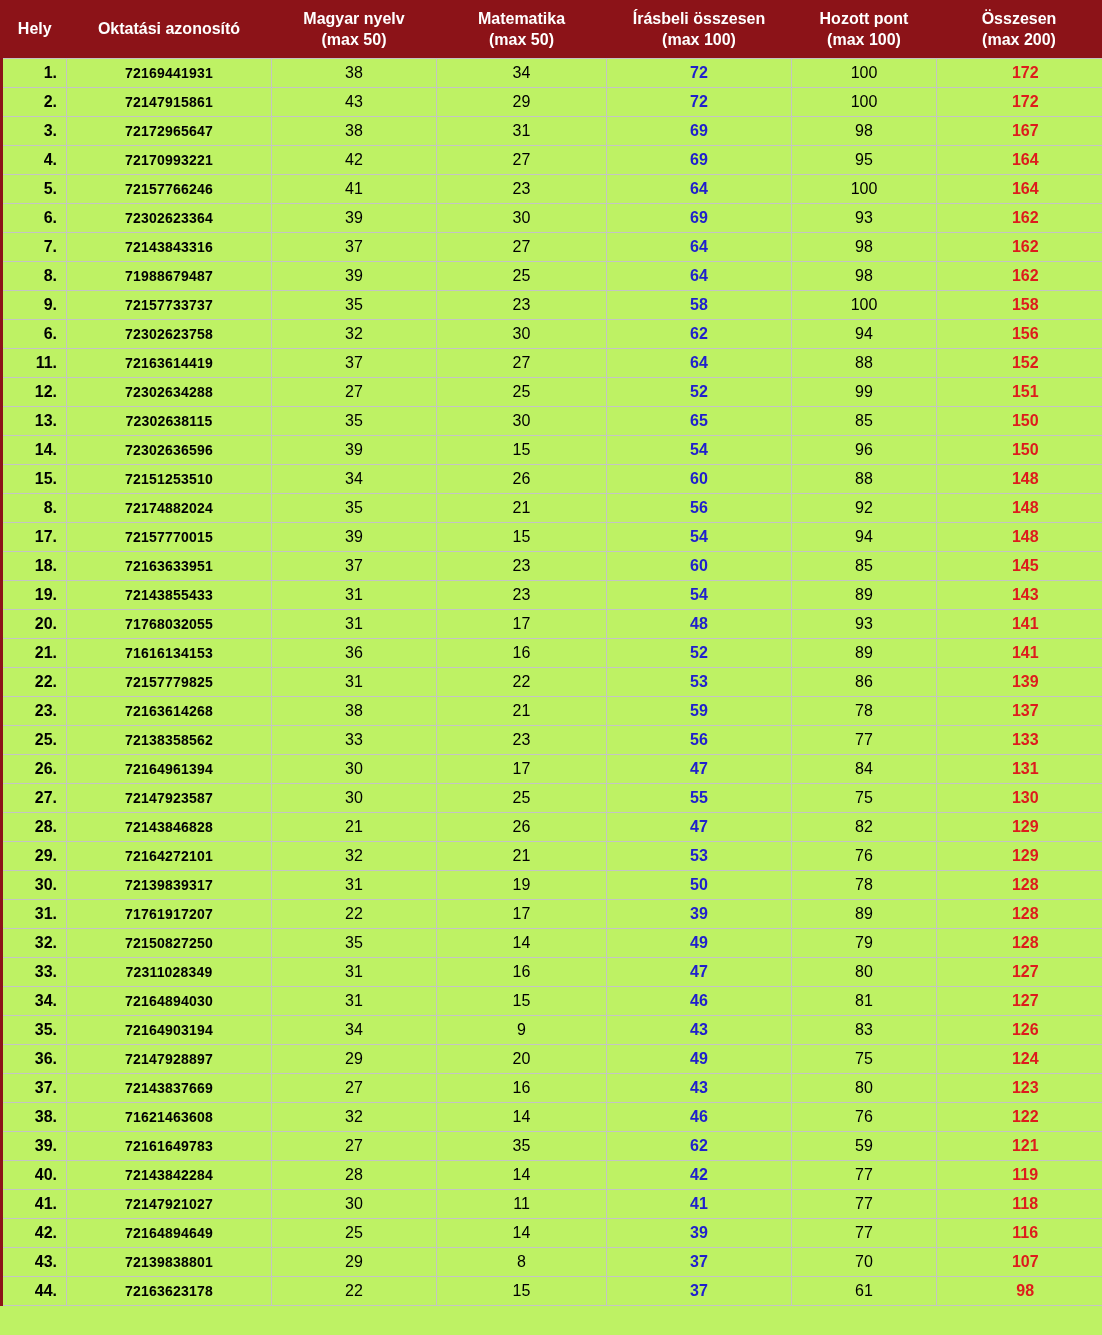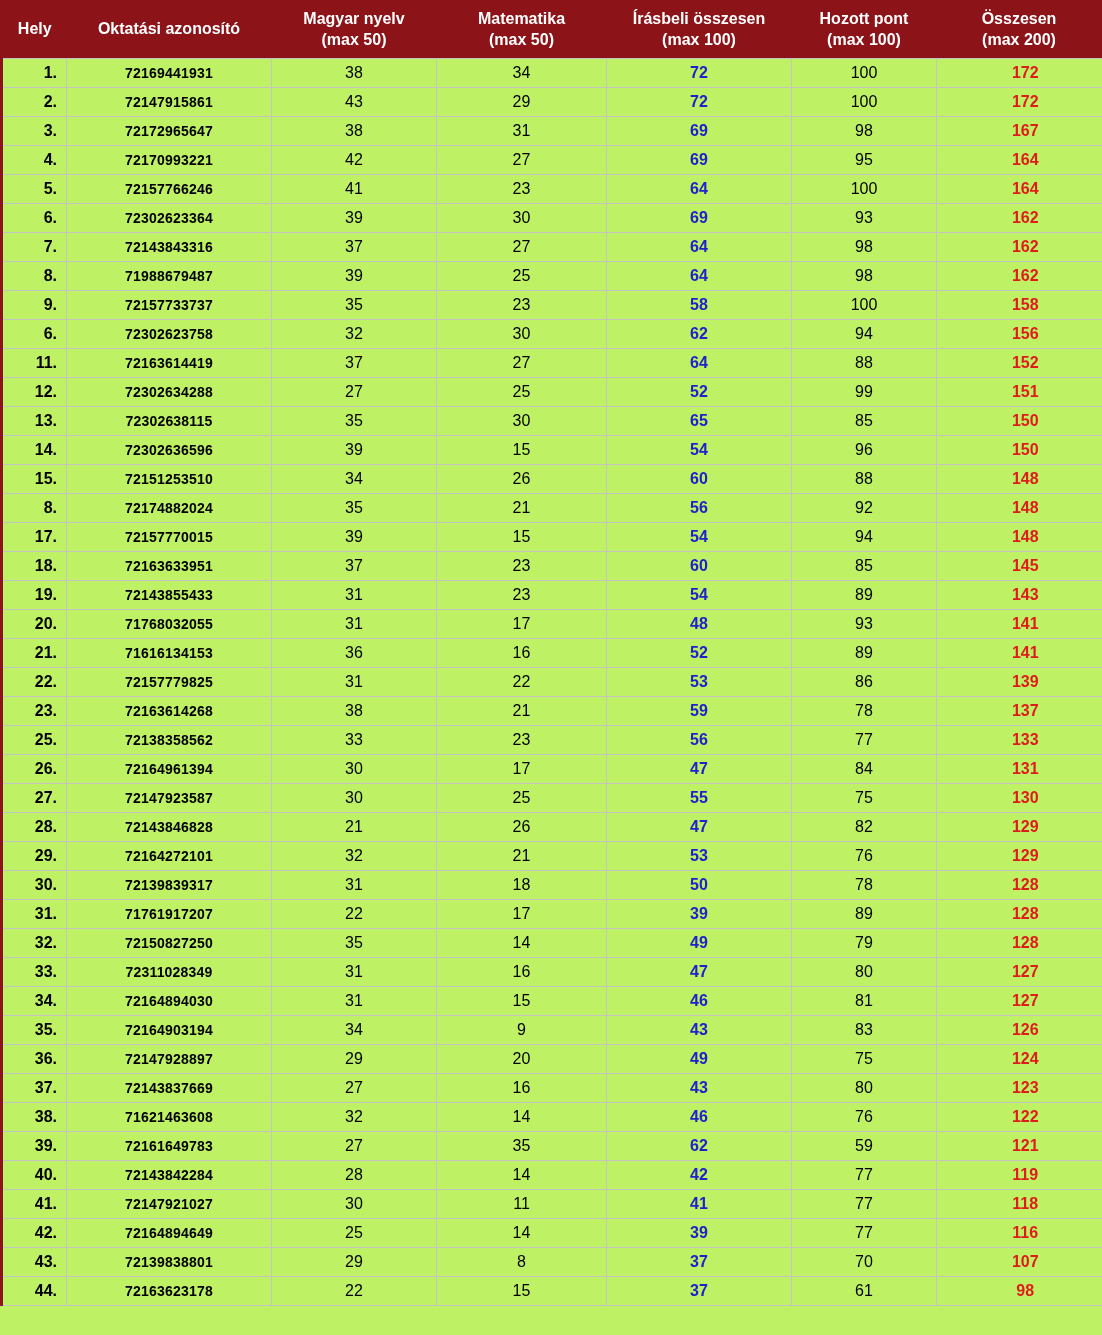--- a/index.html
+++ b/index.html
@@ -378,21 +378,21 @@
           <td class="col-magyar">32</td>
           <td class="col-matek">21</td>
           <td class="col-irasbeli">53</td>
           <td class="col-hozott">76</td>
           <td class="col-osszesen">129</td>
         </tr>
         <tr>
           <td class="col-hely">30.</td>
           <td class="col-id">72139839317</td>
           <td class="col-magyar">31</td>
-          <td class="col-matek">18</td>
+          <td class="col-matek">19</td>
           <td class="col-irasbeli">50</td>
           <td class="col-hozott">78</td>
           <td class="col-osszesen">128</td>
         </tr>
         <tr>
           <td class="col-hely">31.</td>
           <td class="col-id">71761917207</td>
           <td class="col-magyar">22</td>
           <td class="col-matek">17</td>
           <td class="col-irasbeli">39</td>

